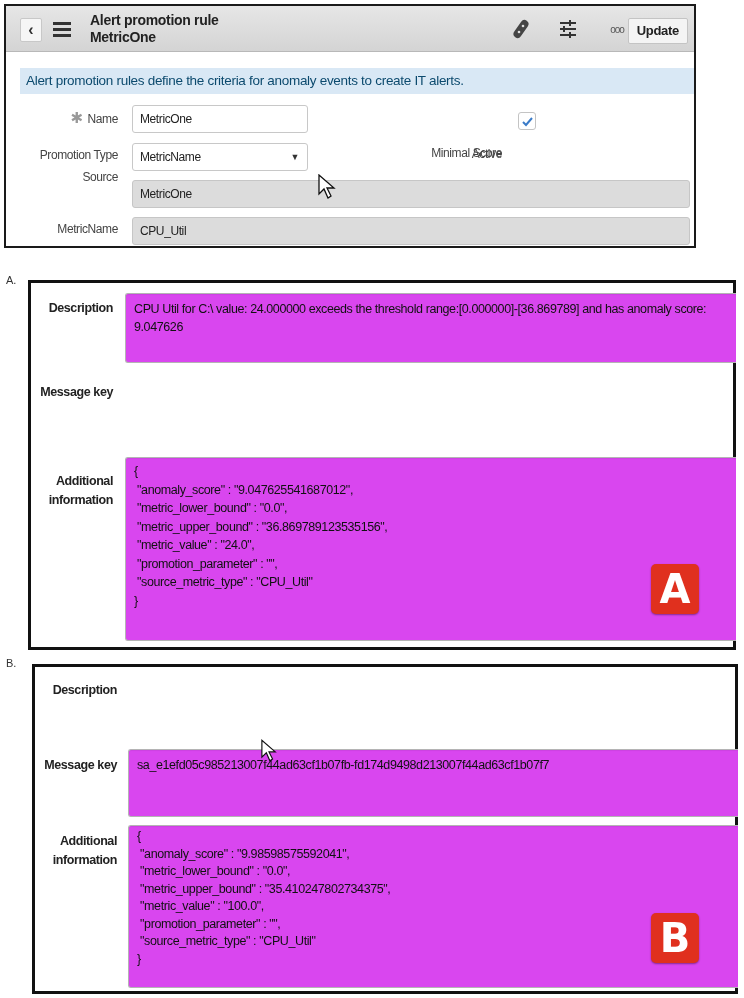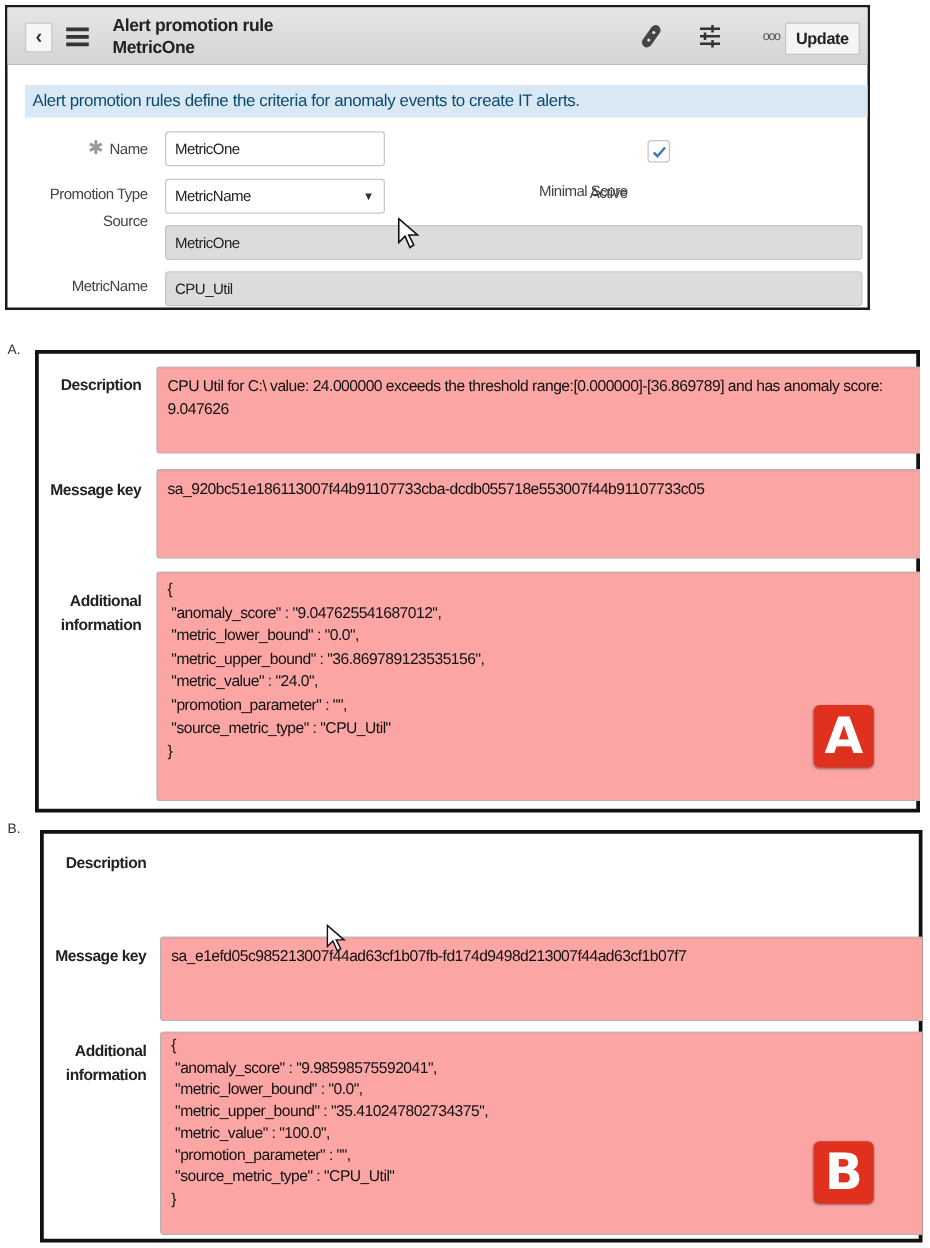--- a/index.html
+++ b/index.html
@@ -26,21 +26,21 @@
   .req { color: #999; font-size: 15px; margin-right: 5px; }
   .dd-arrow { position: absolute; right: 8px; top: 0; font-size: 9px; color: #333; }
   .checkbox { position: absolute; left: 512px; top: 106px; width: 18px; height: 18px; border: 1px solid #c4c4c4; border-radius: 3px; background: #fff; }
   .checkbox svg { position: absolute; left: 2px; top: 2px; }
   .cursor { position: absolute; }
 
   
   .opt-letter { position: absolute; left: 6px; font-size: 11px; color: #333; }
   .panel-opt { position: absolute; border: 3px solid #111; background: #fff; padding-left: 44px; }
   .field-label { position: absolute; width: 82px; text-align: right; font-size: 12.5px; font-weight: bold; color: #222; line-height: 19px; letter-spacing: -0.4px; }
-  .field-box { position: absolute; border: 1px solid #b4b4b4; border-right: none; border-radius: 3px 0 0 3px; background: #fca5a5; font-size: 12.5px; line-height: 18px; padding: 6px 8px; color: #111; letter-spacing: -0.4px; box-shadow: inset 0 1px 1px rgba(0,0,0,0.06); }
+  .field-box { position: absolute; border: 1px solid #b4b4b4; border-right: none; border-radius: 3px 0 0 3px; background: #d946ef; font-size: 12.5px; line-height: 18px; padding: 6px 8px; color: #111; letter-spacing: -0.4px; box-shadow: inset 0 1px 1px rgba(0,0,0,0.06); }
   .json-line { display: block; white-space: pre; line-height: 18.5px; }
   .badge { position: absolute; width: 48px; height: 50px; background: #e0301e; border-radius: 5px; color: #fff; font-size: 40px; font-weight: bold; text-align: center; line-height: 50px; font-family: "DejaVu Sans", sans-serif; box-shadow: 0 1px 2px rgba(0,0,0,0.4); }
 </style>
 </head>
 <body>
 
 <div class="panel-top">
   <div class="header">
     <div class="back-btn">
       <span>‹</span>
@@ -105,21 +105,20 @@
     <path d="M1 1 L1 20 L6 15 L10 24 L13 22 L9 14 L16 14 Z" fill="#fff" stroke="#111" stroke-width="1.3"></path>
   </svg>
 </div>
 
 <div class="opt-letter" style="top:274px;">A.</div>
 <div class="panel-opt" style="left:28px; top:280px; width:708px; height:370px;">
   <div class="field-label" style="left:0; top:16px;">Description</div>
   <div class="field-box" style="left:94px; top:10px; width:611px; height:70px;">CPU  Util for C:\ value: 24.000000 exceeds the threshold range:[0.000000]-[36.869789] and has anomaly score: 9.047626</div>
 
   <div class="field-label" style="left:0; top:100px;">Message key</div>
-  <div class="field-box" style="left:94px; top:92px; width:611px; height:72px;">sa_920bc51e186113007f44b91107733cba-dcdb055718e553007f44b91107733c05</div>
 
   <div class="field-label" style="left:0; top:189px;">
     <div>Additional</div>
     <div>information</div>
   </div>
   <div class="field-box" style="left:94px; top:174px; width:611px; height:184px; padding-top:4px;">
     <span class="json-line">{</span>
     <span class="json-line"> "anomaly_score" : "9.047625541687012",</span>
     <span class="json-line"> "metric_lower_bound" : "0.0",</span>
     <span class="json-line"> "metric_upper_bound" : "36.869789123535156",</span>

